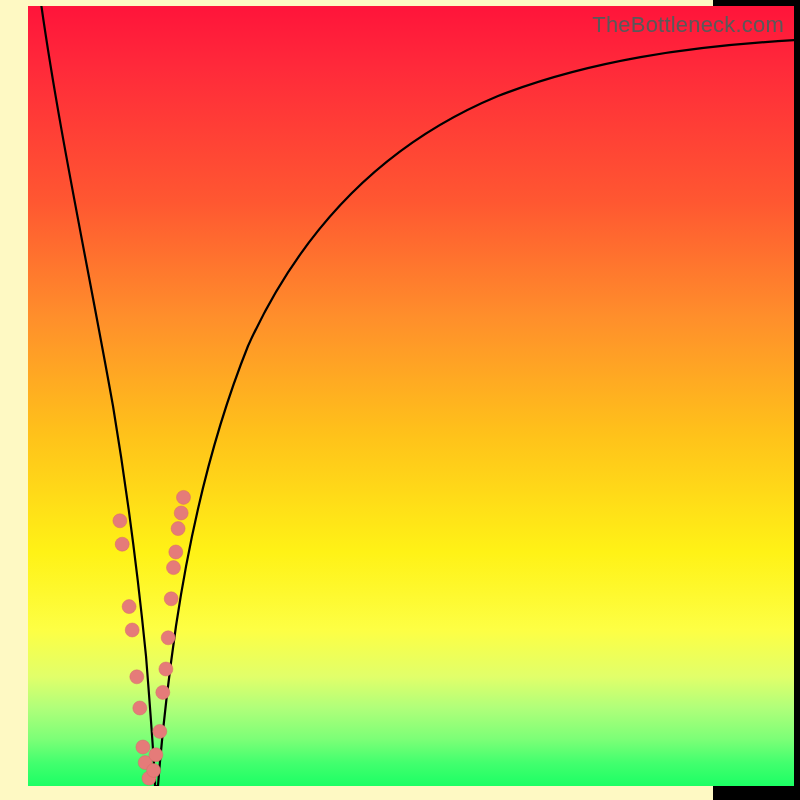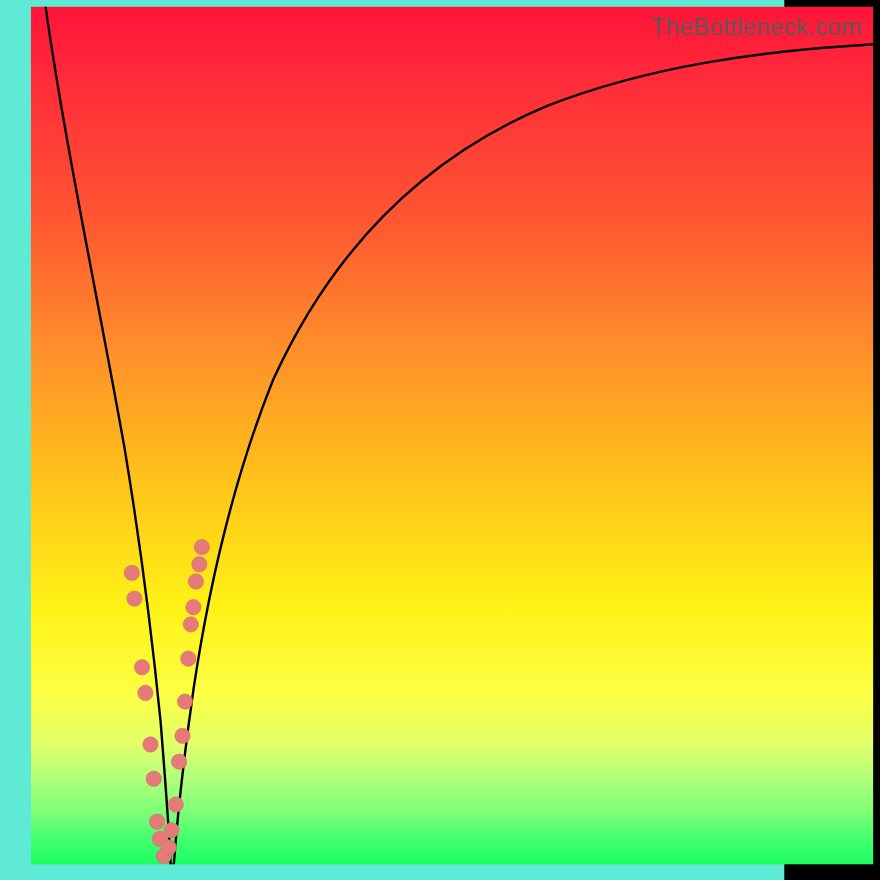--- a/index.html
+++ b/index.html
@@ -8,21 +8,21 @@
     width: 800px;
     height: 800px;
     overflow: hidden;
     background: #000;
     font-family: Arial, Helvetica, sans-serif;
   }
   .frame {
     position: relative;
     width: 713px;
     height: 800px;
-    background: #5eead4;
+    background: #fef9c3;
     text-align: right;
   }
   .plot-area {
     position: absolute;
     left: 28px;
     top: 6px;
     width: 766px;
     height: 780px;
     overflow: hidden;
   }

